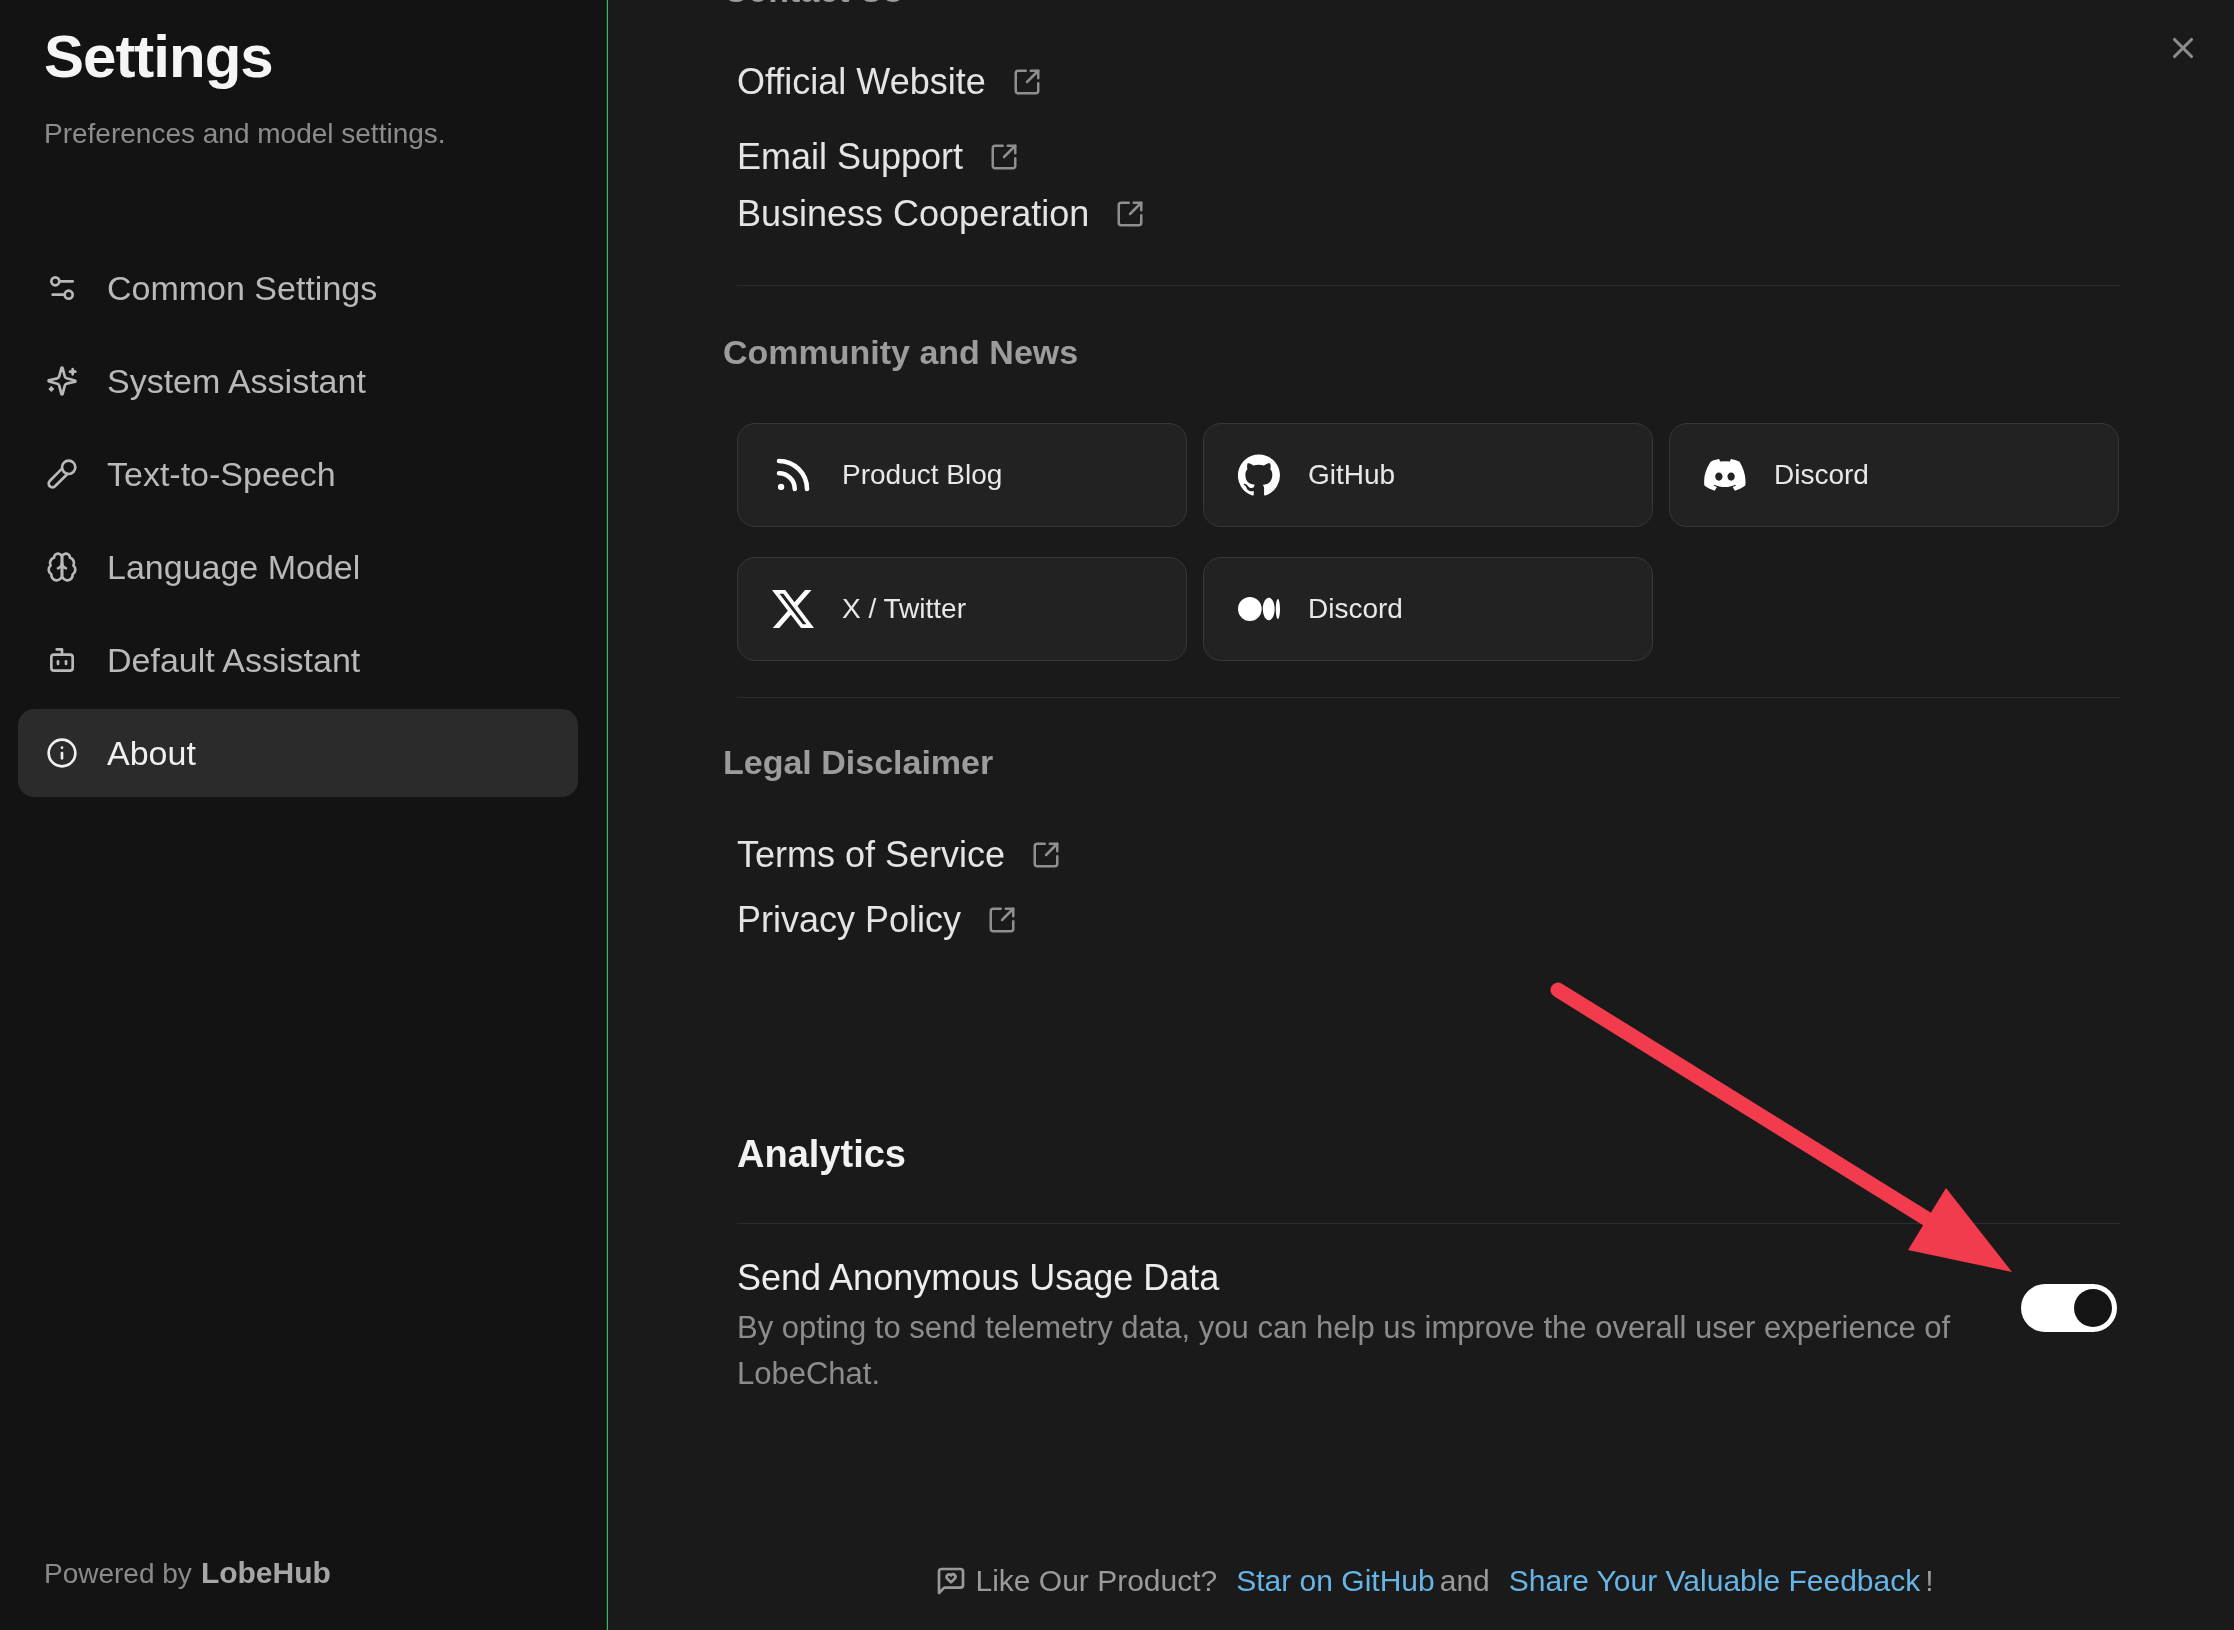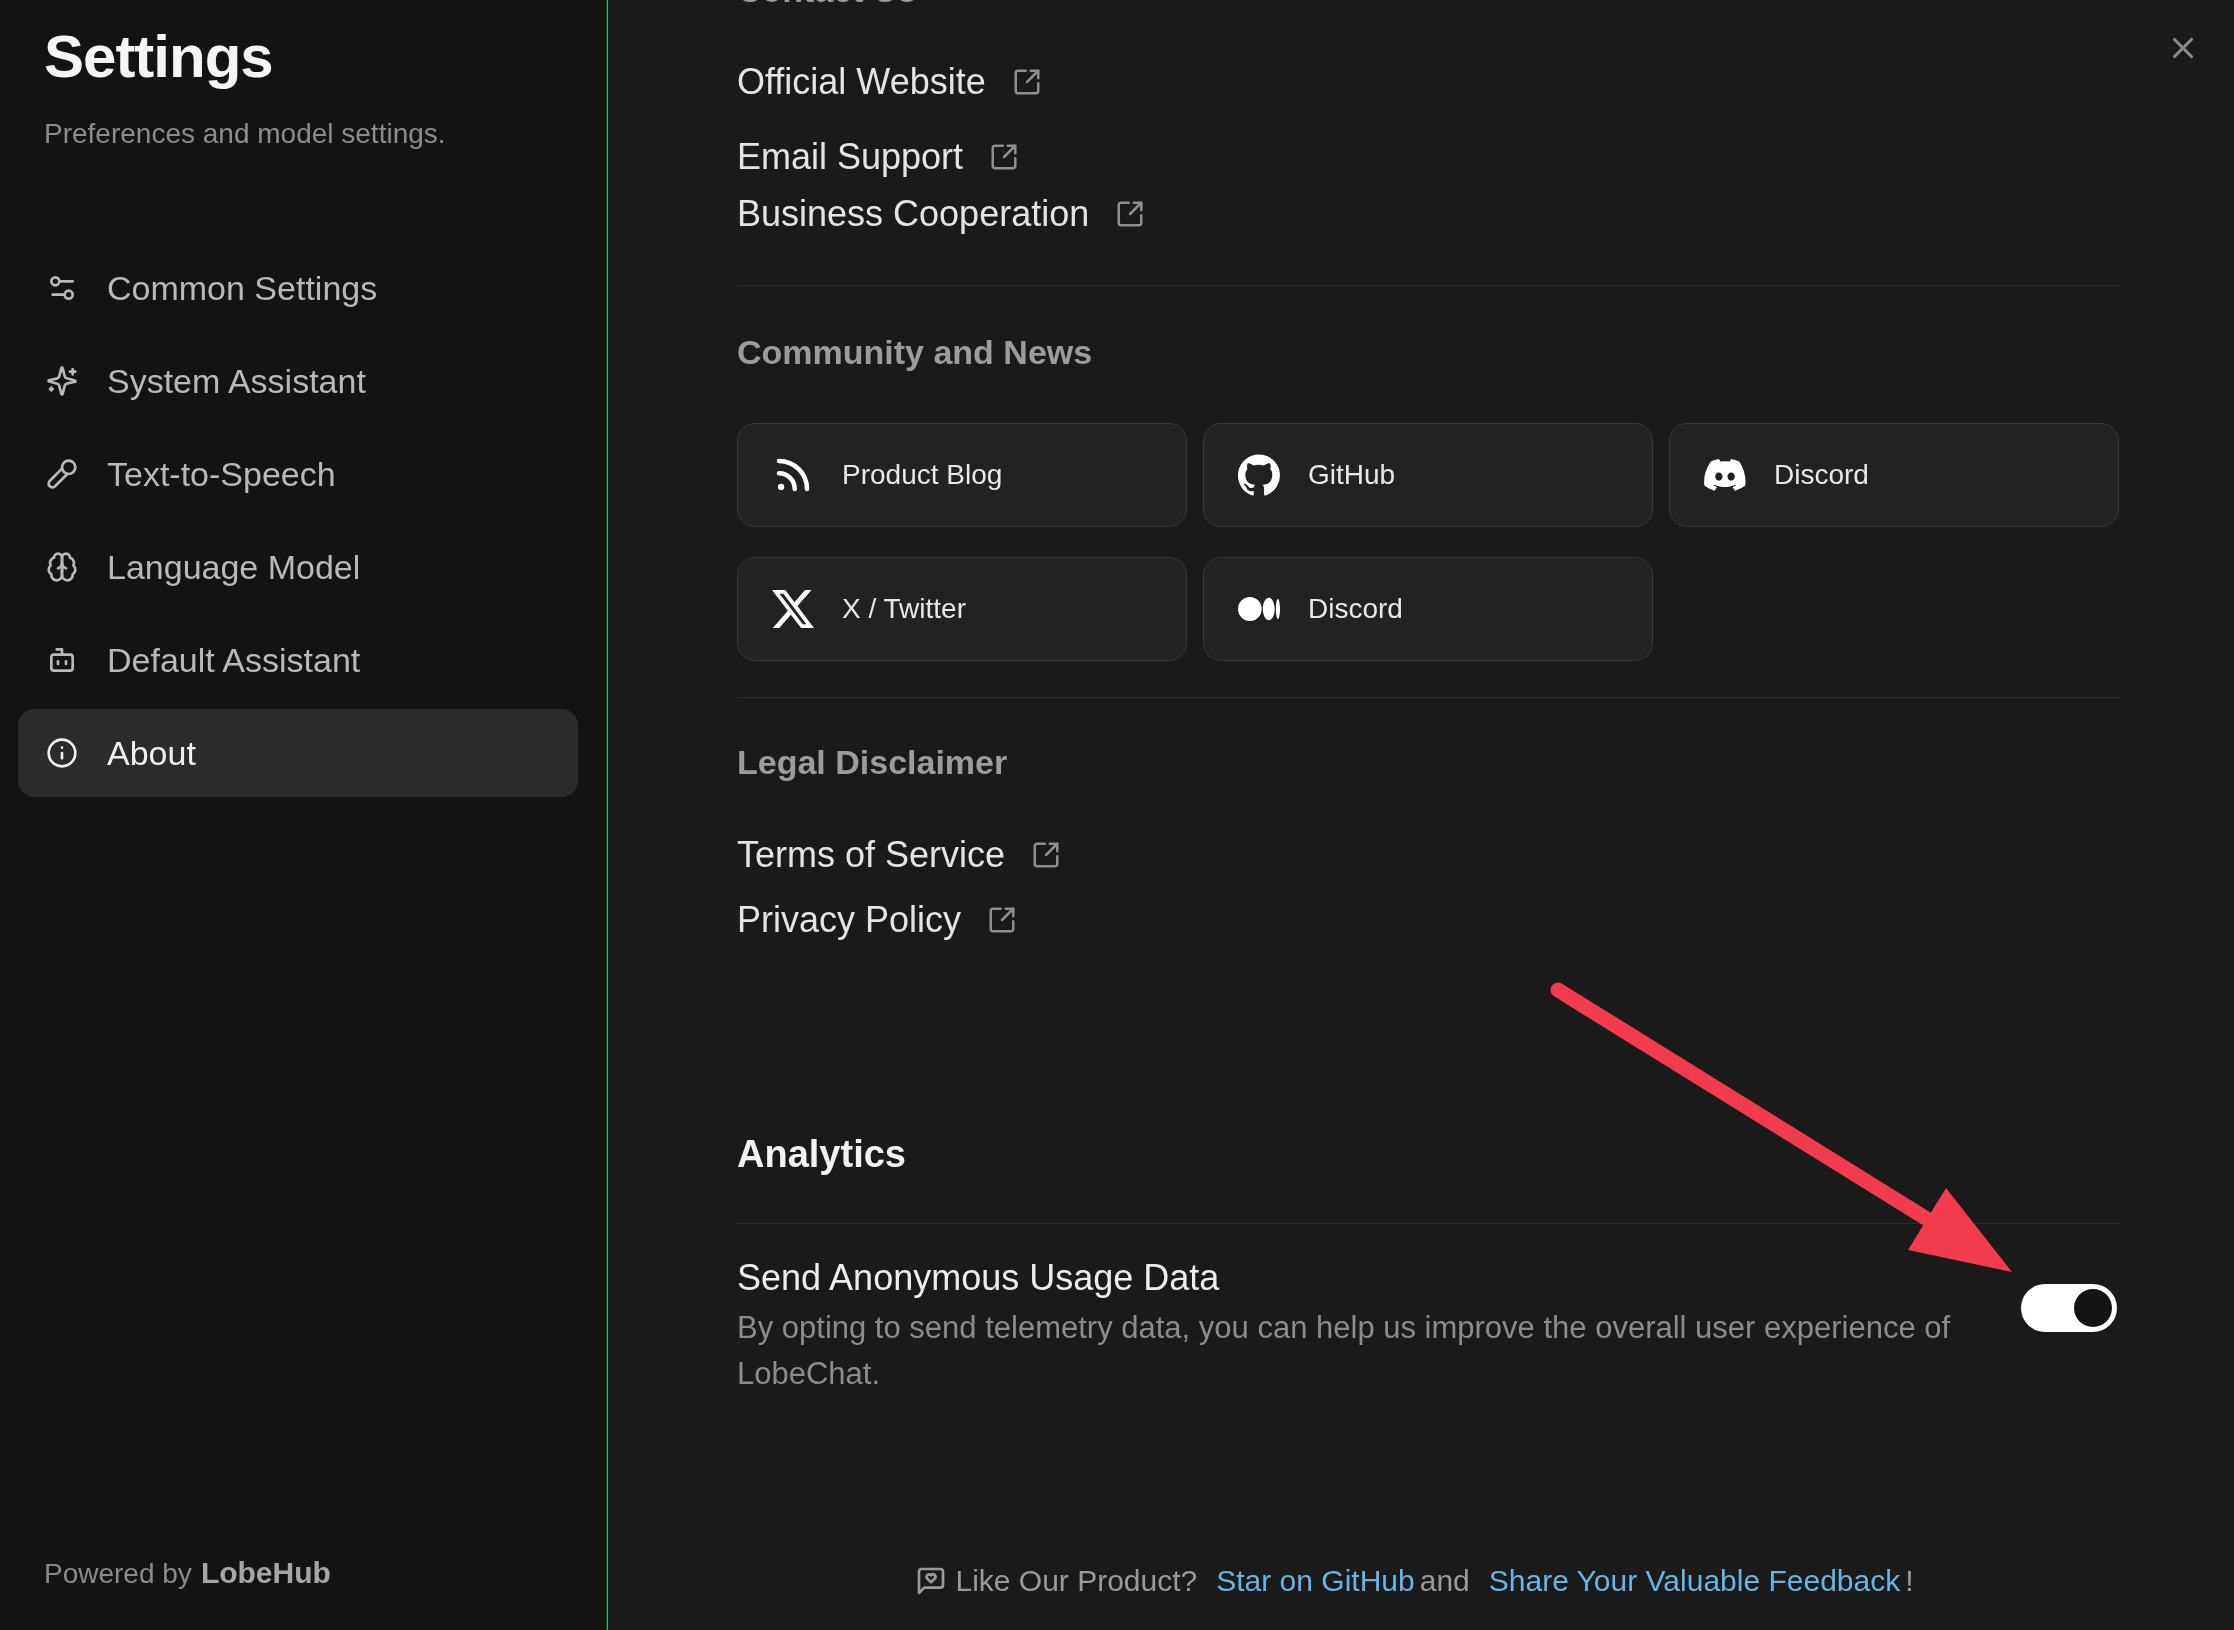--- a/index.html
+++ b/index.html
@@ -18,21 +18,21 @@
               padding-left:28px; gap:29px; border-radius:16px; cursor:pointer;
               color:#b9b9b9; font-size:34px; }
   .nav-item.active { background:#2b2b2b; color:#f0f0f0; }
   .nav-item .icon { width:32px; height:32px; flex:0 0 32px; display:flex; }
   .nav-item .icon svg { width:32px; height:32px; }
   .side-footer { position:absolute; left:44px; top:1556px; font-size:28px; color:#8a8a8a; }
   .side-footer b { font-size:30px; font-weight:700; color:#a6a6a6; margin-left:9px; }
 
   
   .main { position:absolute; left:608px; top:0; width:1626px; height:1630px; background:#1a1a1a; }
-  .sub-heading { position:absolute; left:129px; font-size:34px; font-weight:700;
+  .sub-heading { position:absolute; left:115px; font-size:34px; font-weight:700;
                  color:#9c9c9c; line-height:40px; }
   .group-heading { position:absolute; left:129px; font-size:38px; font-weight:700;
                    color:#f2f2f2; line-height:48px; }
   .divider { position:absolute; left:129px; width:1383px; height:0; border-top:1px solid #2c2c2c; }
   .link-row { position:absolute; left:129px; height:48px; display:flex; align-items:center;
               gap:26px; font-size:36px; color:#e4e4e4; cursor:pointer; }
   .link-row .ext { width:30px; height:30px; color:#8f8f8f; display:flex; }
   .link-row .ext svg { width:30px; height:30px; }
 
   .btn-grid { position:absolute; left:129px; top:423px; width:1383px; display:grid;
@@ -51,21 +51,21 @@
   .switch { position:absolute; left:1413px; top:1284px; width:96px; height:48px;
             border-radius:24px; background:#ffffff; border:none; cursor:pointer; }
   .switch .knob { position:absolute; left:53px; top:5px; width:38px; height:38px;
                   border-radius:50%; background:#141414; }
 
   .close-btn { position:absolute; left:1547px; top:20px; width:56px; height:56px;
                background:transparent; border:none; cursor:pointer; color:#8c8c8c;
                display:flex; align-items:center; justify-content:center; }
   .close-btn svg { width:34px; height:34px; }
 
-  .main-footer { position:absolute; left:115px; top:1556px; width:1383px; height:50px;
+  .main-footer { position:absolute; left:135px; top:1556px; width:1383px; height:50px;
                  display:flex; align-items:center; justify-content:center; gap:5px;
                  font-size:30px; color:#9a9a9a; }
   .main-footer .ficon { width:32px; height:32px; color:#9a9a9a; display:flex; margin-right:3px; }
   .main-footer .ficon svg { width:32px; height:32px; }
   .main-footer .flink { color:#66b5e6; cursor:pointer;margin-left:14px; }
 
   .arrow-overlay { position:absolute; left:0; top:0; width:2234px; height:1630px;
                    pointer-events:none; }
 </style>
 </head>

